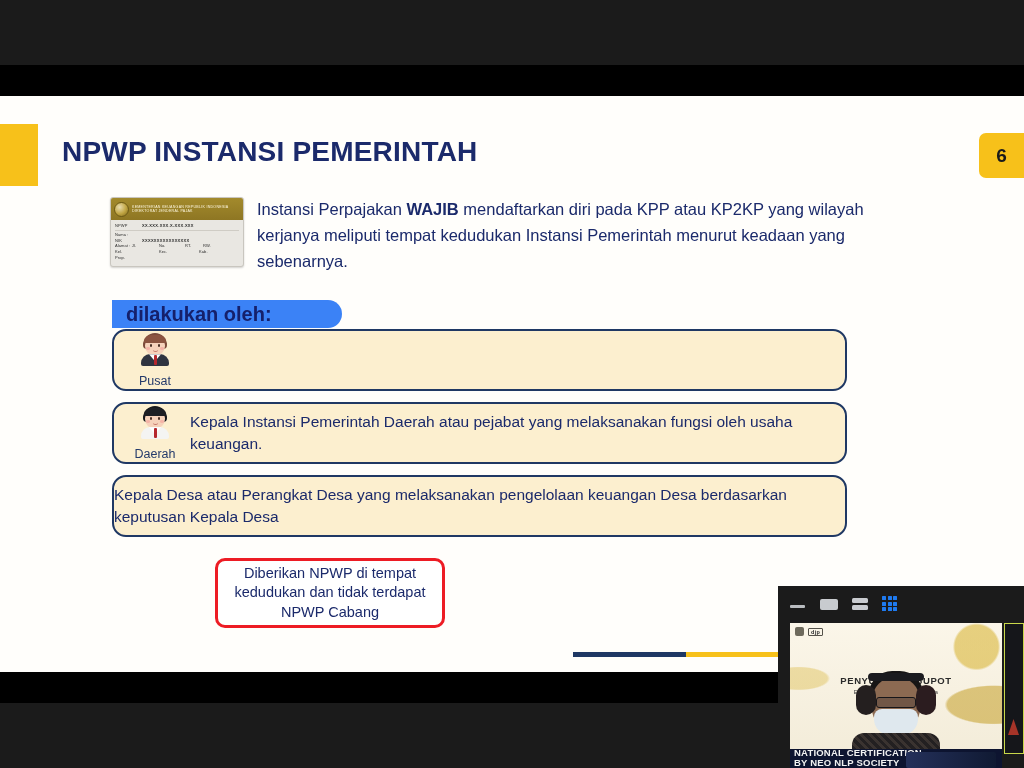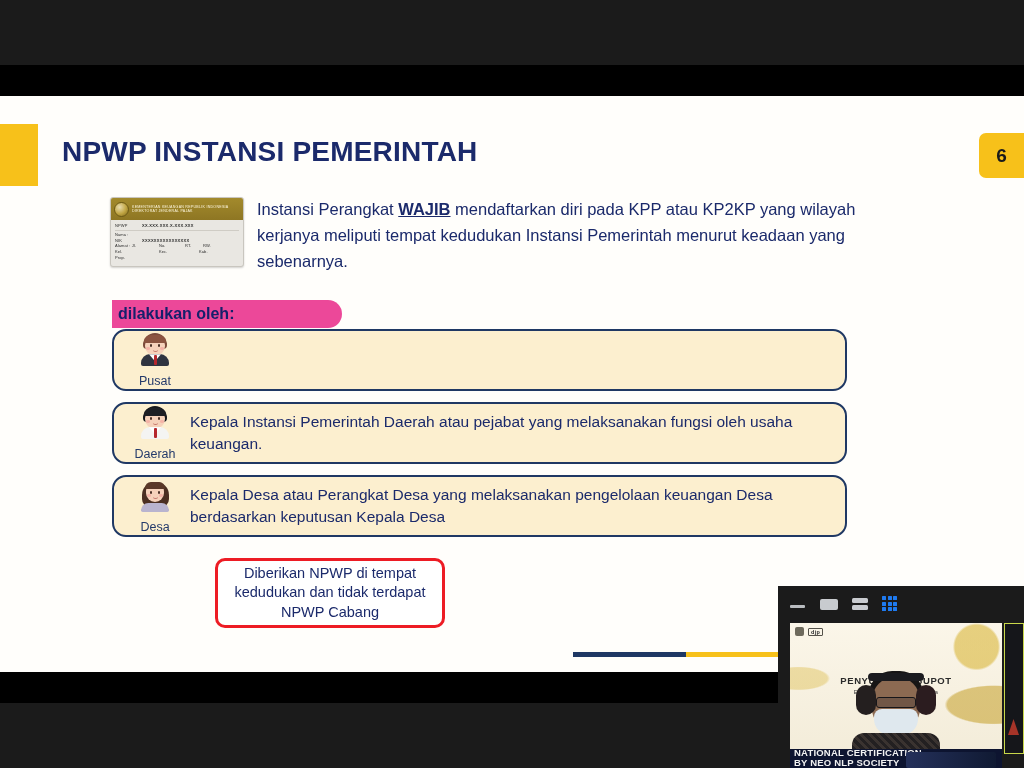--- a/index.html
+++ b/index.html
@@ -68,28 +68,28 @@
   .npwp-rule { height:1px; background:#cfccc5; margin:1px 0 1px 0; }
   .npwp-kpp {
     font-size:4px; color:#2c2c2c; margin-top:4px; letter-spacing:.1px; white-space:nowrap;
   }
 
   
   .intro {
     position:absolute; left:257px; top:100px; width:630px;
     font-size:16.5px; line-height:26px; color:#1b2a6b;
   }
-  .intro b { font-weight:bold;text-decoration:underline; }
+  .intro b { font-weight:bold; }
 
   
   .red-tag {
     position:absolute; left:112px; top:204px; width:230px; height:28px;
-    background:#ec4899; border-radius:0 14px 14px 0;
-    display:flex; align-items:center; padding-left:6px;
-    font-size:16px; font-weight:bold; color:#15206b;
+    background:#3b82f6; border-radius:0 14px 14px 0;
+    display:flex; align-items:center; padding-left:14px;
+    font-size:20px; font-weight:bold; color:#15206b;
   }
 
   
   .person-row {
     position:absolute; left:112px; width:735px; height:62px;
     background:#FCEFCF; border:2.5px solid #1f3864; border-radius:14px;
     display:flex; align-items:center;
   }
   #row-pusat  { top:233px; }
   #row-daerah { top:306px; }
@@ -252,21 +252,21 @@
           <span>Kab.</span>
         </div>
         <div class="npwp-row">
           <span class="lbl">Prop.</span>
         </div>
         <div class="npwp-kpp">KPP   : Pratama ABC</div>
       </div>
     </div>
 
     <div class="intro">
-      <span>Instansi Perangkat </span><b>WAJIB</b><span> mendaftarkan diri pada KPP atau KP2KP yang wilayah kerjanya meliputi tempat kedudukan Instansi Pemerintah menurut keadaan yang sebenarnya.</span>
+      <span>Instansi Perpajakan </span><b>WAJIB</b><span> mendaftarkan diri pada KPP atau KP2KP yang wilayah kerjanya meliputi tempat kedudukan Instansi Pemerintah menurut keadaan yang sebenarnya.</span>
     </div>
 
     <div class="red-tag">
       <span>dilakukan oleh:</span>
     </div>
 
     <div class="person-row" id="row-pusat">
       <div class="av-wrap">
         <div class="avatar">
           <div class="av-hair" style="background:#7a4a3a"></div>
@@ -299,34 +299,20 @@
           <div class="av-body" style="background:#f4f4f2"></div>
           <div class="av-collar" style="background:#ffffff"></div>
           <div class="av-tie"></div>
         </div>
         <div class="av-label">Daerah</div>
       </div>
       <div class="person-text">Kepala Instansi Pemerintah Daerah atau pejabat yang melaksanakan fungsi oleh usaha keuangan.</div>
     </div>
 
     <div class="person-row" id="row-desa">
-      <div class="av-wrap">
-        <div class="avatar">
-          <div class="av-hairlong" style="background:#4b2f22"></div>
-          <div class="av-face" style="left:8px; top:6px; width:18px; height:18px;"></div>
-          <div class="av-fringe" style="background:#5a3828; left:7px; top:4px; width:20px; height:7px;"></div>
-          <div class="av-eye l" style="left:12px; top:13px;"></div>
-          <div class="av-eye r" style="left:19.5px; top:13px;"></div>
-          <div class="av-cheek l" style="left:9px; top:16px;"></div>
-          <div class="av-cheek r" style="left:21px; top:16px;"></div>
-          <div class="av-mouth" style="top:18px;"></div>
-          <div class="av-body" style="background:#b9b4cf; top:25px; height:9px;"></div>
-        </div>
-        <div class="av-label">Desa</div>
-      </div>
       <div class="person-text">Kepala Desa atau Perangkat Desa yang melaksanakan pengelolaan keuangan Desa berdasarkan keputusan Kepala Desa</div>
     </div>
 
     <div class="callout" id="callout-left">
       <span>Diberikan NPWP di tempat kedudukan dan tidak terdapat NPWP Cabang</span>
     </div>
 
     <div class="foot-accent">
       <div class="navy"></div>
       <div class="gold"></div>

